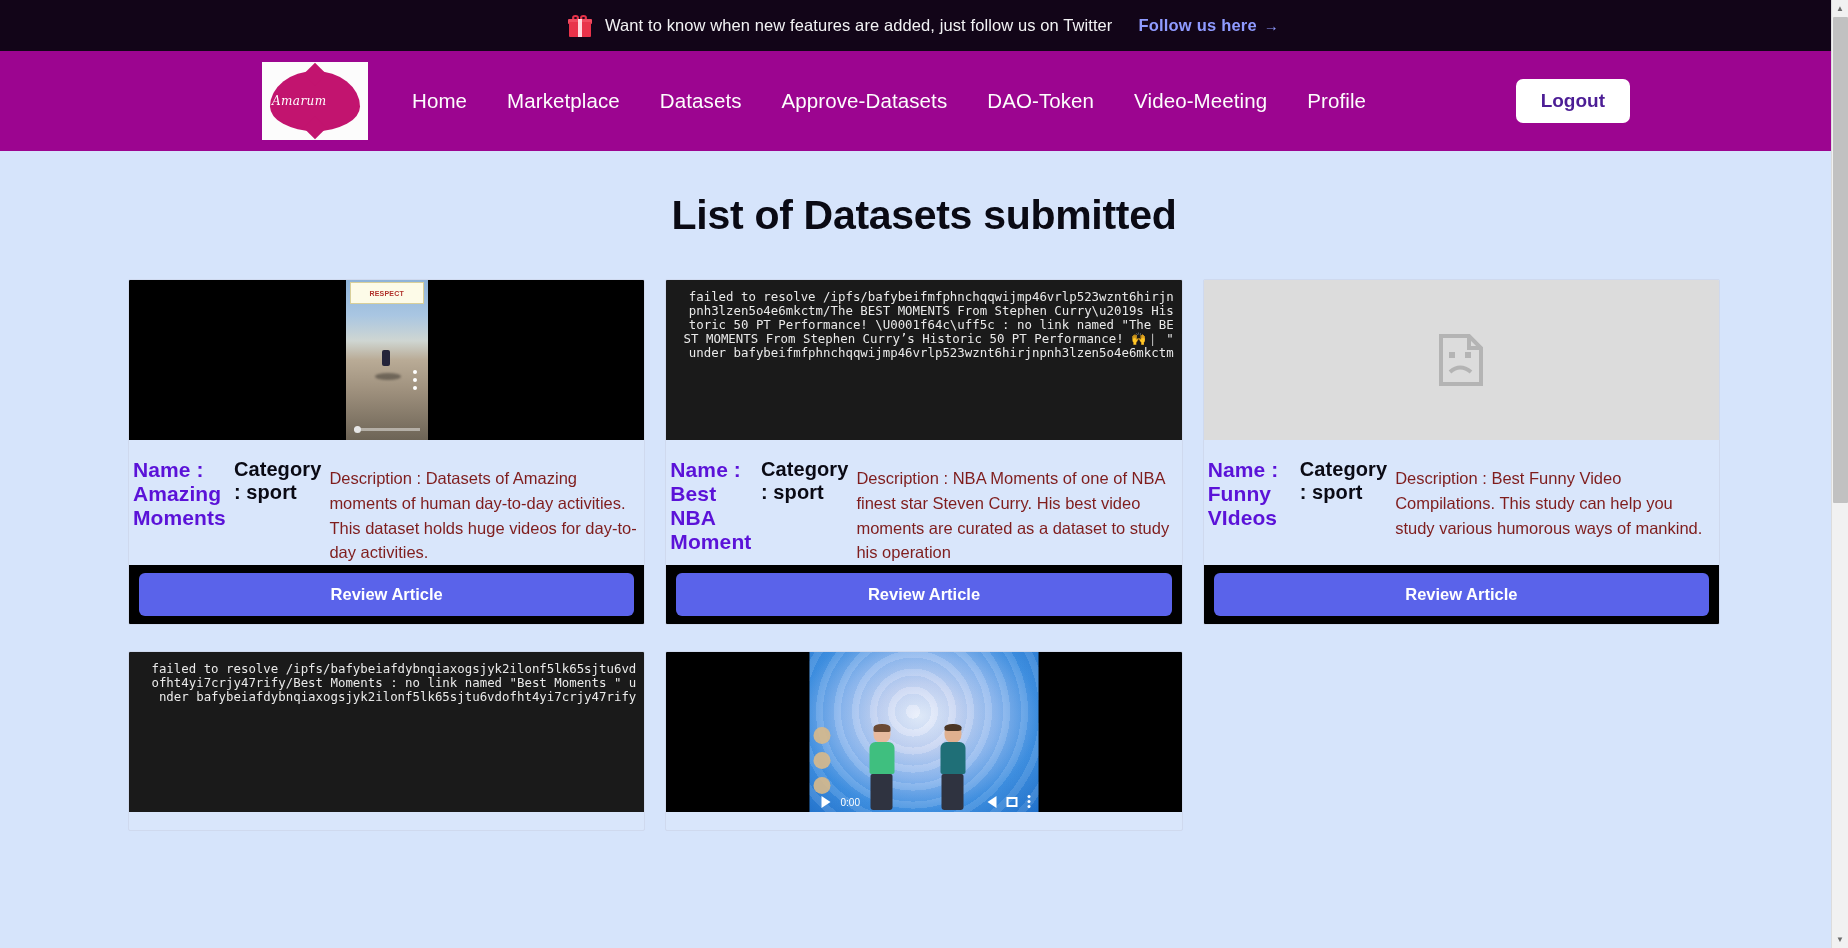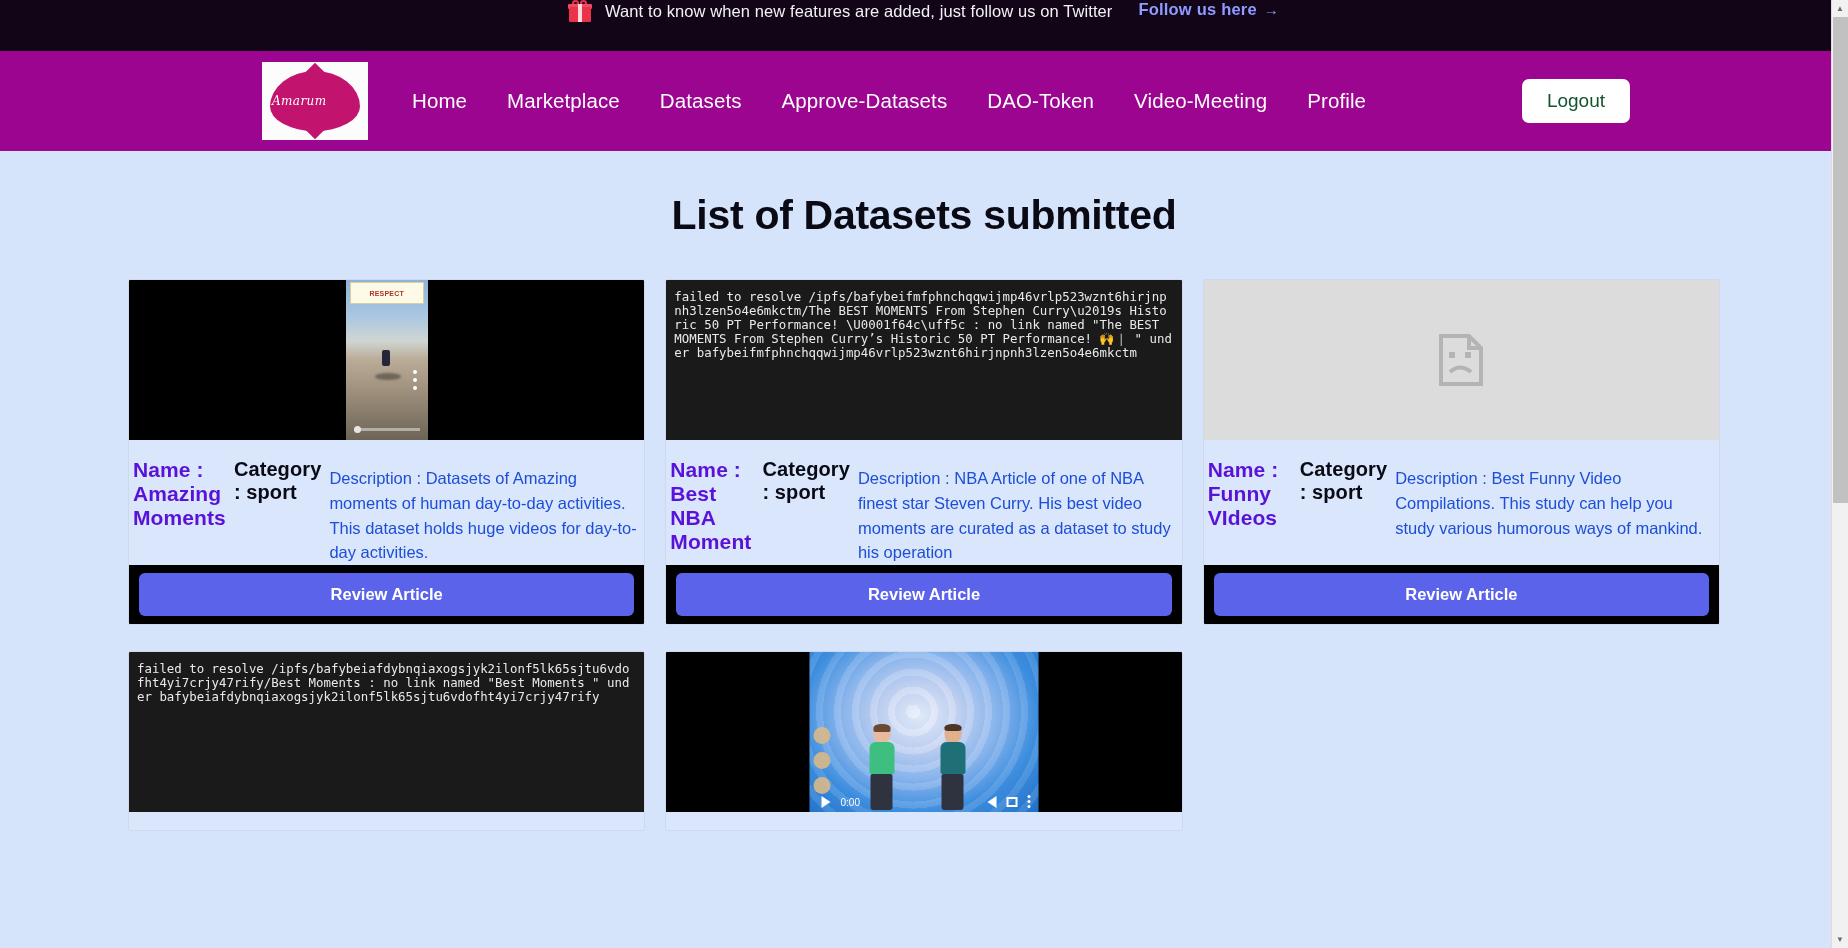--- a/index.html
+++ b/index.html
@@ -17,21 +17,21 @@
     position: relative;
     overflow: hidden;
     background: #d6e4fb;
   }
 
   
   .announce {
     height: 51px;
     background: #120518;
     display: flex;
-    align-items: flex-start;
+    align-items: center;
     justify-content: center;
     gap: 26px;
     position: relative;
   }
   .announce-left {
     display: flex;
     align-items: center;
     gap: 14px;
   }
   .gift-icon {
@@ -145,23 +145,23 @@
     color: #fdfdfd;
     font-size: 20.5px;
     text-decoration: none;
     padding: 6px 20px;
     white-space: nowrap;
     letter-spacing: .1px;
   }
   .nav-spacer { flex: 1 1 auto; }
   .logout-btn {
     background: #ffffff;
-    color: #14532d;
+    color: #4c1d95;
     font-size: 19px;
-    font-weight: 400;
+    font-weight: 700;
     border: none;
     border-radius: 7px;
     padding: 11px 25px;
     cursor: pointer;
     font-family: "Liberation Sans", sans-serif;
     margin-right: 182px;
     text-align: right;
   }
 
   
@@ -199,21 +199,22 @@
     flex: 0 0 auto;
   }
   .card-media.broken {
     background: #dcdcdc;
     display: flex;
     align-items: center;
     justify-content: center;
   }
   .card-media.errtext {
     background: #1a1a1a;
-    padding: 10px 8px 8px 8px;
+    padding: 10px 8px 8px 16px;
+    text-align: right;
   }
   .err-text {
     color: #e9e9e9;
     font-family: "DejaVu Sans Mono", monospace;
     font-size: 12.4px;
     line-height: 1.12;
     white-space: pre-wrap;
     word-break: break-all;
   }
 
@@ -354,21 +355,21 @@
   .name-gap { height: 66px; }
   .card-category {
     font-size: 20px;
     font-weight: 700;
     color: #0a0a14;
     padding: 0 4px;
     letter-spacing: .1px;
   }
   .card-desc {
     font-size: 16.5px;
-    color: #1d4ed8;
+    color: #7f1d1d;
     line-height: 1.5;
     padding: 8px 4px 0 4px;
     flex: 1 1 auto;
   }
   .card-footer {
     background: #000;
     padding: 8px 10px;
     flex: 0 0 auto;
   }
   .review-btn {
@@ -484,21 +485,21 @@
     </div>
 
     <div class="card">
       <div class="card-media errtext">
         <div class="err-text">failed to resolve /ipfs/bafybeifmfphnchqqwijmp46vrlp523wznt6hirjnpnh3lzen5o4e6mkctm/The BEST MOMENTS From Stephen Curry\u2019s Historic 50 PT Performance! \U0001f64c\uff5c : no link named "The BEST MOMENTS From Stephen Curry’s Historic 50 PT Performance! 🙌｜ " under bafybeifmfphnchqqwijmp46vrlp523wznt6hirjnpnh3lzen5o4e6mkctm</div>
       </div>
       <div class="card-body">
         <div class="card-name">Name : Best NBA Moment</div>
         <div class="name-gap"></div>
         <div class="card-category">Category : sport</div>
-        <div class="card-desc">Description : NBA Article of one of NBA finest star Steven Curry. His best video moments are curated as a dataset to study his operation</div>
+        <div class="card-desc">Description : NBA Moments of one of NBA finest star Steven Curry. His best video moments are curated as a dataset to study his operation</div>
       </div>
       <div class="card-footer">
         <button class="review-btn">Review Article</button>
       </div>
     </div>
 
     <div class="card">
       <div class="card-media broken">
         <svg class="broken-icon" viewBox="0 0 44 52">
           <path d="M2 2 H30 L42 14 V50 H2 Z" fill="none" stroke="#b4b4b4" stroke-width="4"></path>

